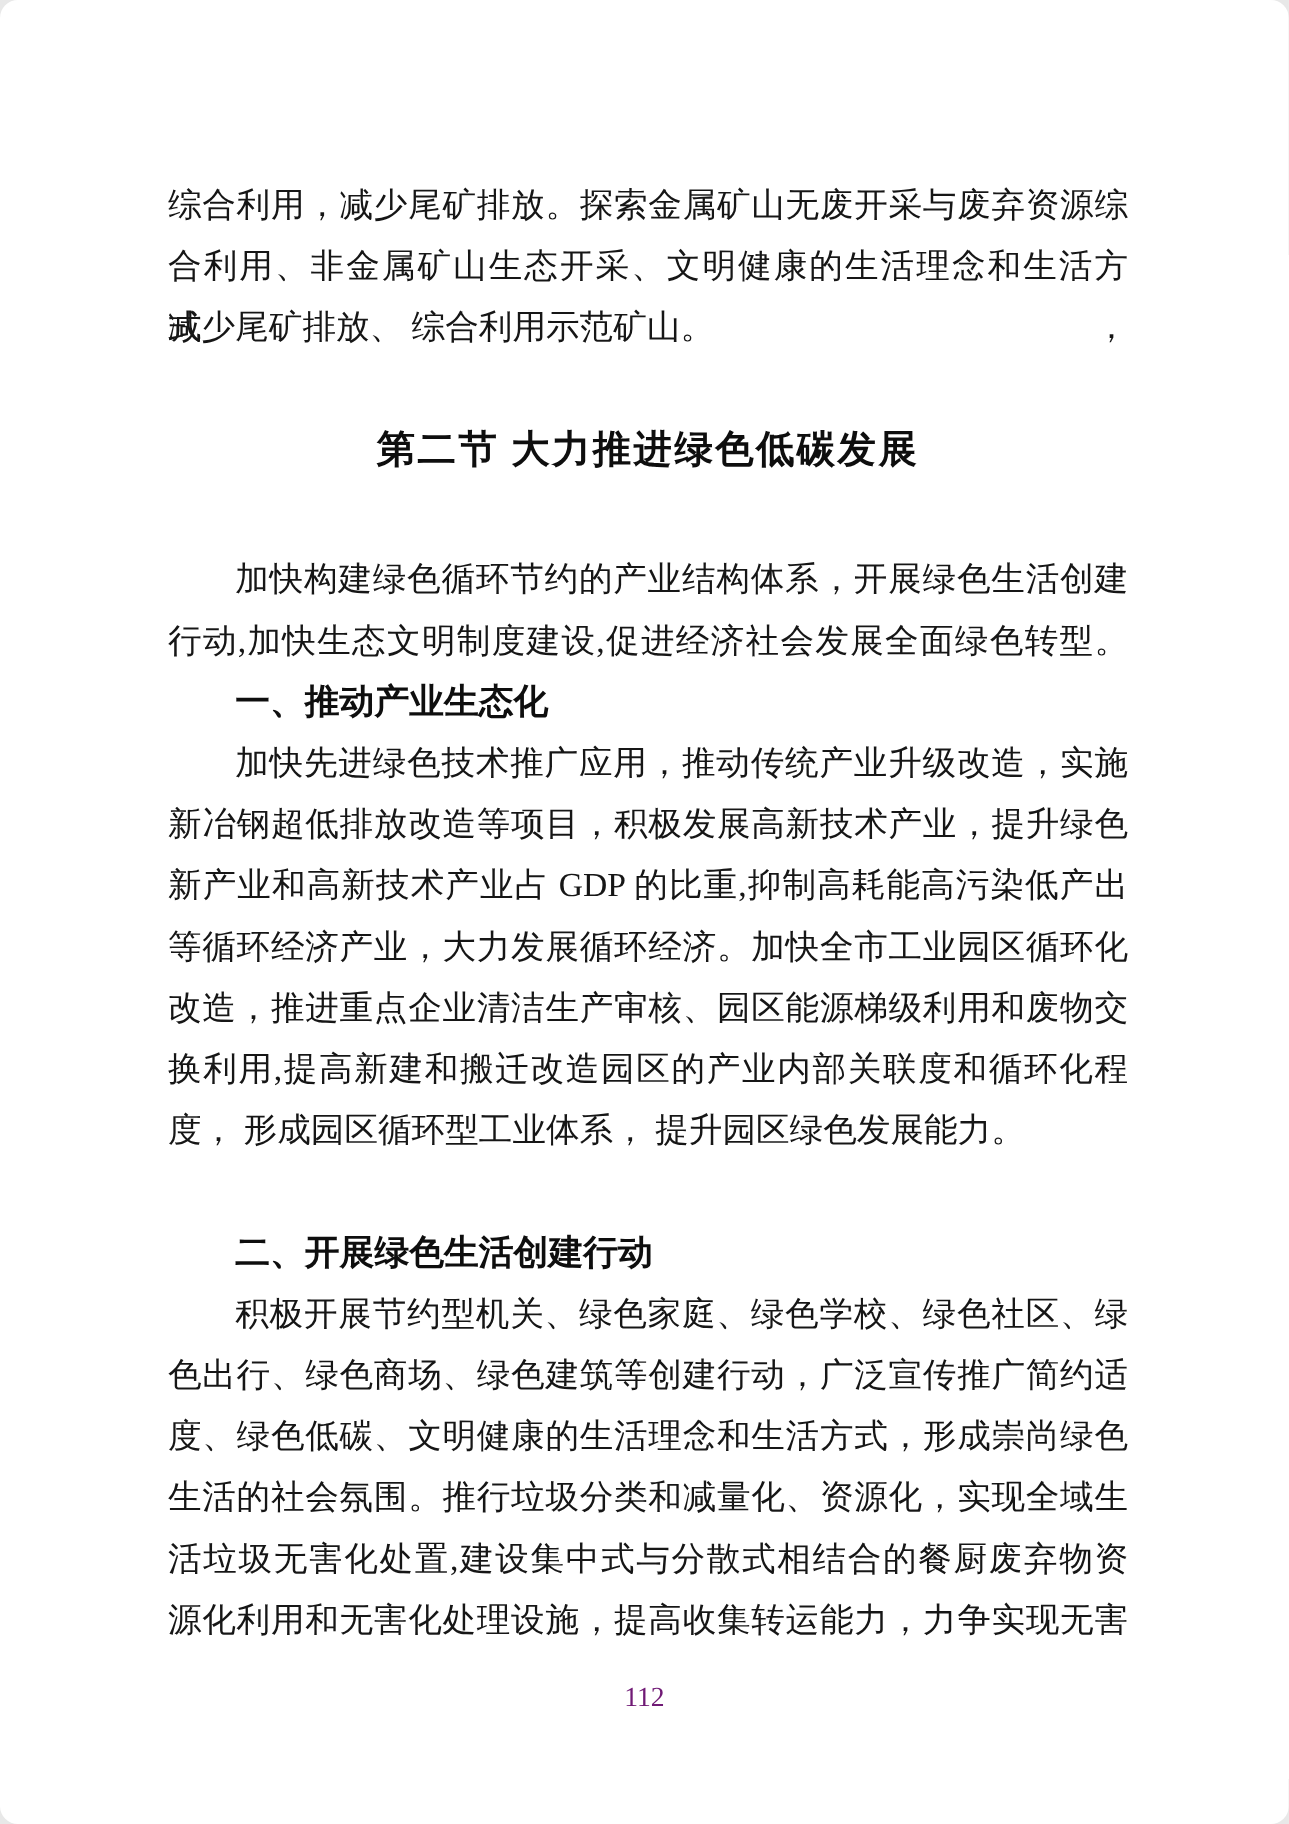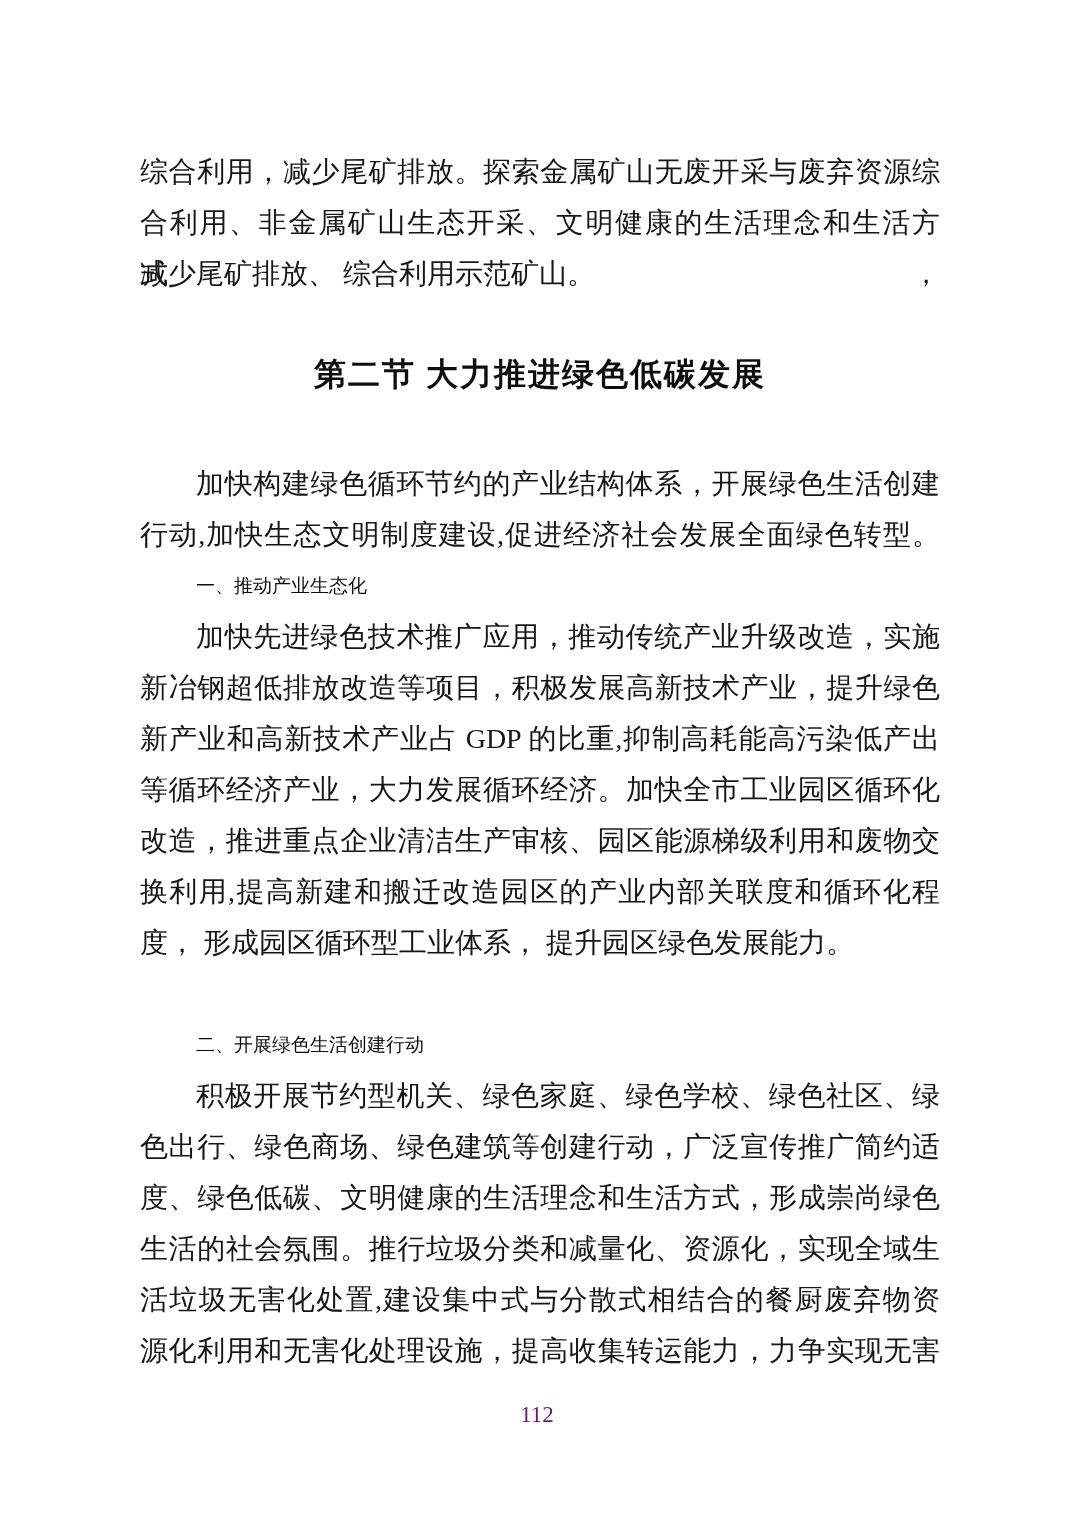--- a/index.html
+++ b/index.html
@@ -9,20 +9,21 @@
   }
   .page {
     position: relative;
     width: 1074px;
     height: 1520px;
     background: #ffffff;
     color: #161616;
     font-family: "Liberation Serif", "DejaVu Serif", serif;
     overflow: hidden;
     margin: 0 auto;
+    border-radius: 15px;
   }
   .block {
     position: absolute;
     left: 140px;
     width: 800px;
   }
   .bodyline {
     font-size: 28px;
     height: 51px;
     line-height: 51px;
@@ -44,22 +45,22 @@
     height: 56px;
     line-height: 56px;
     font-size: 32px;
     font-weight: 700;
     text-align: center;
     letter-spacing: 2px;
     color: #0e0e0e;
   }
   .subhead {
     font-family: "Liberation Sans", "DejaVu Sans", sans-serif;
-    font-size: 19px;
-    font-weight: 400;
+    font-size: 29px;
+    font-weight: 700;
     height: 51px;
     line-height: 51px;
     text-indent: 56px;
     color: #0e0e0e;
   }
   .pagenum {
     position: absolute;
     left: 0;
     top: 1398px;
     width: 100%;

